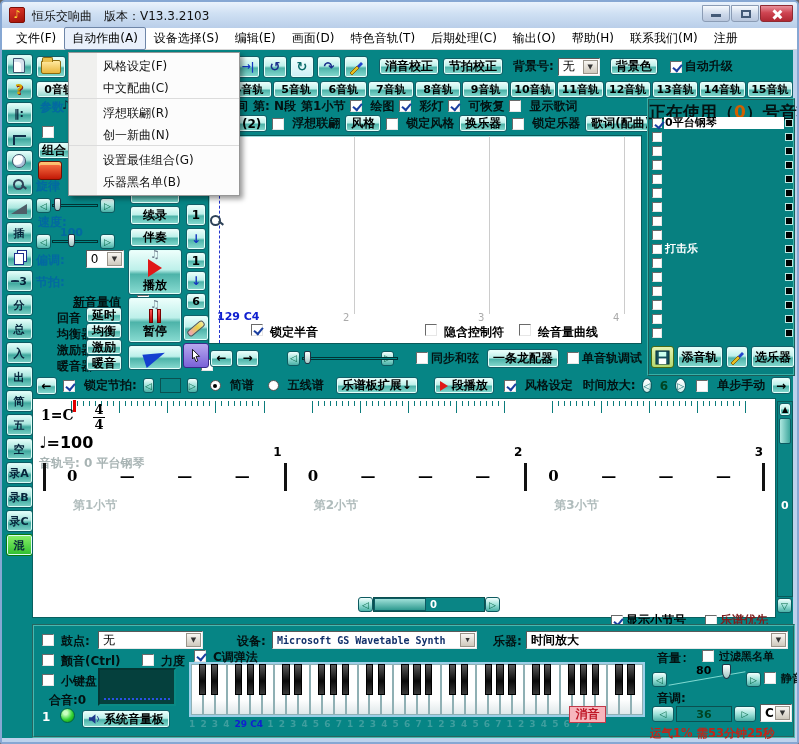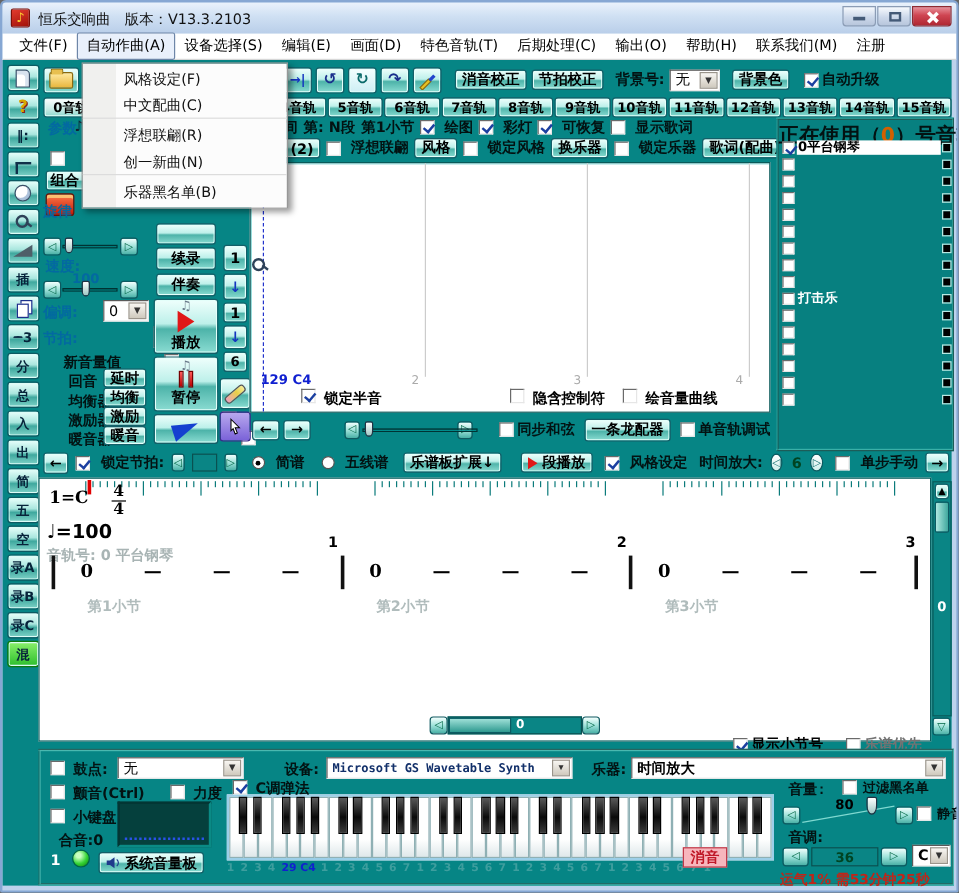--- a/index.html
+++ b/index.html
@@ -448,42 +448,42 @@
     <span class="cb"></span>
       <span class="cblab">锁定乐器</span>
     <div class="tbtn mini-btn">歌词(配曲)</div>
   </div>
 
   
   <span class="r" style="left:60px;top:96px;color:#123;">♪</span>
   <span class="r cb" style="left:40px;top:123px;"></span>
   <div class="r tbtn mini-btn" style="left:36px;top:140px;width:36px;overflow:hidden;justify-content:flex-start;padding-left:3px;">组合</div>
   <div class="r inst-ico" style="left:36px;top:159px;"></div>
-  <div class="r plab" style="left:34px;top:166px;">旋律</div>
+  <div class="r plab" style="left:34px;top:176px;">旋律</div>
   <span class="r spin" style="left:34px;top:196px;">◁</span>
   <div class="r slider-track" style="left:50px;top:202px;width:46px;"></div>
   <div class="r sthumb" style="left:52px;top:196px;"></div>
   <span class="r spin" style="left:98px;top:196px;">▷</span>
   <div class="r plab" style="left:36px;top:212px;">速度:</div>
   <div class="r plab" style="left:58px;top:224px;font-size:11px;">100</div>
   <span class="r spin" style="left:34px;top:232px;">◁</span>
   <div class="r slider-track" style="left:50px;top:238px;width:46px;"></div>
   <div class="r sthumb" style="left:66px;top:232px;"></div>
   <span class="r spin" style="left:98px;top:232px;">▷</span>
   <div class="r plab" style="left:34px;top:250px;">偏调:</div>
   <span class="r dd" style="left:68px;top:248px;width:38px;">
       <span>0</span>
       <span class="arrowbox">▼</span>
     </span>
   <div class="r plab" style="left:34px;top:272px;">节拍:</div>
   <span class="r dd" style="left:68px;top:270px;width:38px;">
       <span>4/4</span>
       <span class="arrowbox">▼</span>
     </span>
-  <span class="r cb" style="left:36px;top:292px;"></span><span class="r cblab" style="left:48px;top:292px;">新音量值</span>
+  <span class="r cb" style="left:36px;top:292px;"></span><span class="r cblab" style="left:68px;top:292px;text-decoration:underline;">新音量值</span>
   <span class="r cb" style="left:36px;top:308px;"></span><span class="r cblab" style="left:52px;top:308px;">回音</span>
   <div class="r tbtn mini-btn" style="left:84px;top:305px;height:16px;">延时</div>
   <span class="r cb" style="left:36px;top:324px;"></span><span class="r cblab" style="left:52px;top:324px;">均衡器</span>
   <div class="r tbtn mini-btn" style="left:84px;top:321px;height:16px;">均衡</div>
   <span class="r cb" style="left:36px;top:340px;"></span><span class="r cblab" style="left:52px;top:340px;">激励器</span>
   <div class="r tbtn mini-btn" style="left:84px;top:337px;height:16px;">激励</div>
   <span class="r cb" style="left:36px;top:356px;"></span><span class="r cblab" style="left:52px;top:356px;">暖音器</span>
   <div class="r tbtn mini-btn" style="left:84px;top:353px;height:16px;">暖音</div>
 
   
@@ -660,20 +660,37 @@
           <span class="inst-lbl"></span>
           <span class="sqm"></span>
         </div>
 
         <div class="inst-row">
           <span class="cb sm"></span>
           <span class="inst-lbl"></span>
           <span class="sqm"></span>
         </div>
       </div>
+    <div class="rbtns">
+      <div class="floppy-btn">
+        <svg width="15" height="15" viewBox="0 0 16 16">
+            <rect x="1" y="1" width="14" height="14" fill="#15505c" stroke="#06303a"></rect>
+            <rect x="4" y="2" width="8" height="5" fill="#cfe"></rect>
+            <rect x="4" y="9" width="8" height="6" fill="#fff"></rect>
+          </svg>
+      </div>
+      <div class="tbtn" style="height:22px;padding:0 4px;">添音轨</div>
+      <div class="tbtn" style="width:23px;height:22px;">
+        <svg class="brush-icon" viewBox="0 0 16 16">
+            <path d="M2 14 L9 7 L11 9 L4 16 Z" fill="#e8c020" stroke="#8a6a10"></path>
+            <path d="M9 7 L13 3 L15 5 L11 9 Z" fill="#2244cc"></path>
+          </svg>
+      </div>
+      <div class="tbtn" style="height:22px;padding:0 3px;">选乐器</div>
+    </div>
   </div>
 
   
   <div class="r scorebar">
     <div class="tbtn" style="width:30px;height:18px;">
         <span>←</span>
       </div>
     <span class="cb checked"></span>
     <span class="cblab">锁定节拍:</span>
     <span class="spin">◁</span>
@@ -872,21 +889,21 @@
           <span class="hval">0</span>
         </span>
       <span class="spin">▷</span>
     </div>
     <div class="score-cbs" style="left:578px;">
       <span class="cb checked"></span>
       <span class="cblab" style="color:#000;">显示小节号</span>
     </div>
     <div class="score-cbs" style="left:672px;">
       <span class="cb"></span>
-      <span class="cblab" style="color:#737373;text-align:right;">乐谱优先</span>
+      <span class="cblab" style="color:#7f1d1d;text-align:right;">乐谱优先</span>
     </div>
     <span class="spin" style="position:absolute;left:744px;top:199px;">▽</span>
   </div>
 
   
   <div class="r bpanel">
     <span class="cb" style="position:absolute;left:8px;top:8px;"></span>
     <span class="cblab" style="position:absolute;left:24px;top:7px;">鼓点:</span>
     <span class="dd" style="position:absolute;left:64px;top:5px;width:105px;">
         <span>无</span>
@@ -1017,17 +1034,18 @@
   <div class="r dropmenu">
 
       <div class="menu-item"><span>风格设定(F)</span></div>
 
       <div class="menu-item sep"><span>中文配曲(C)</span></div>
 
       <div class="menu-item"><span>浮想联翩(R)</span></div>
 
       <div class="menu-item sep"><span>创一新曲(N)</span></div>
 
+      <div class="menu-item"><span>设置最佳组合(G)</span></div>
 
       <div class="menu-item"><span>乐器黑名单(B)</span></div>
     </div>
 
 </div>
 
 </body></html>

